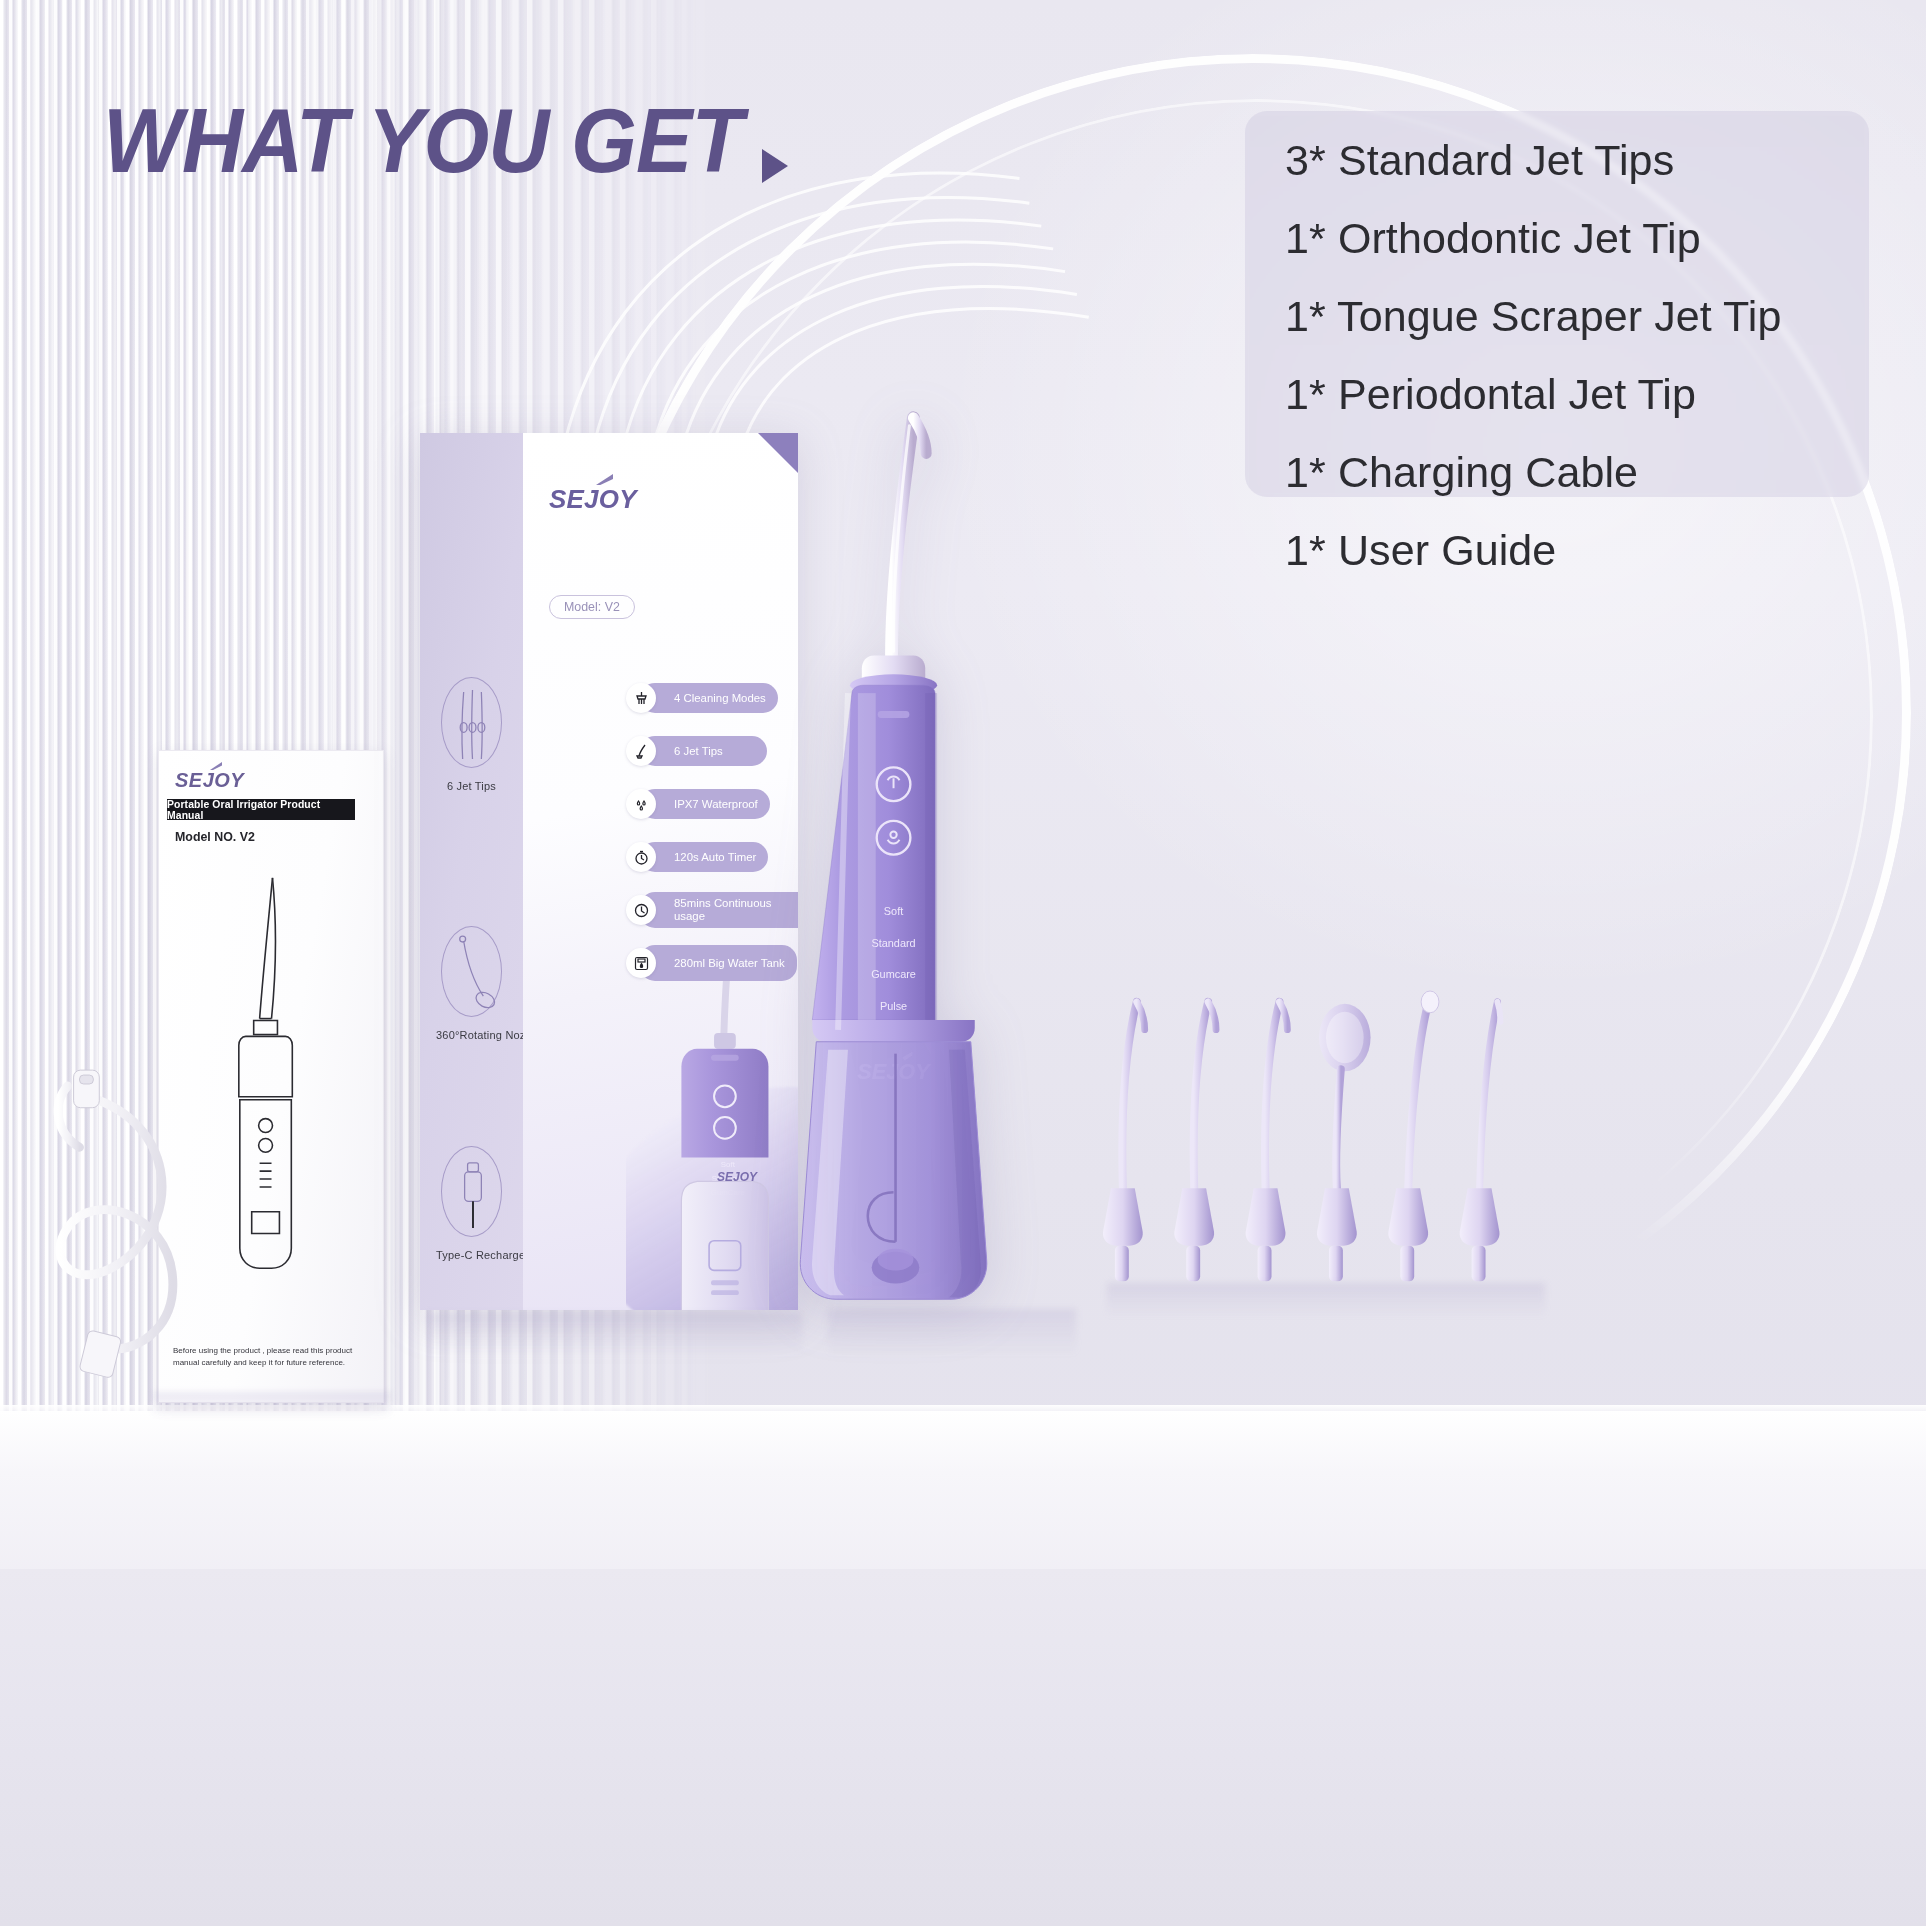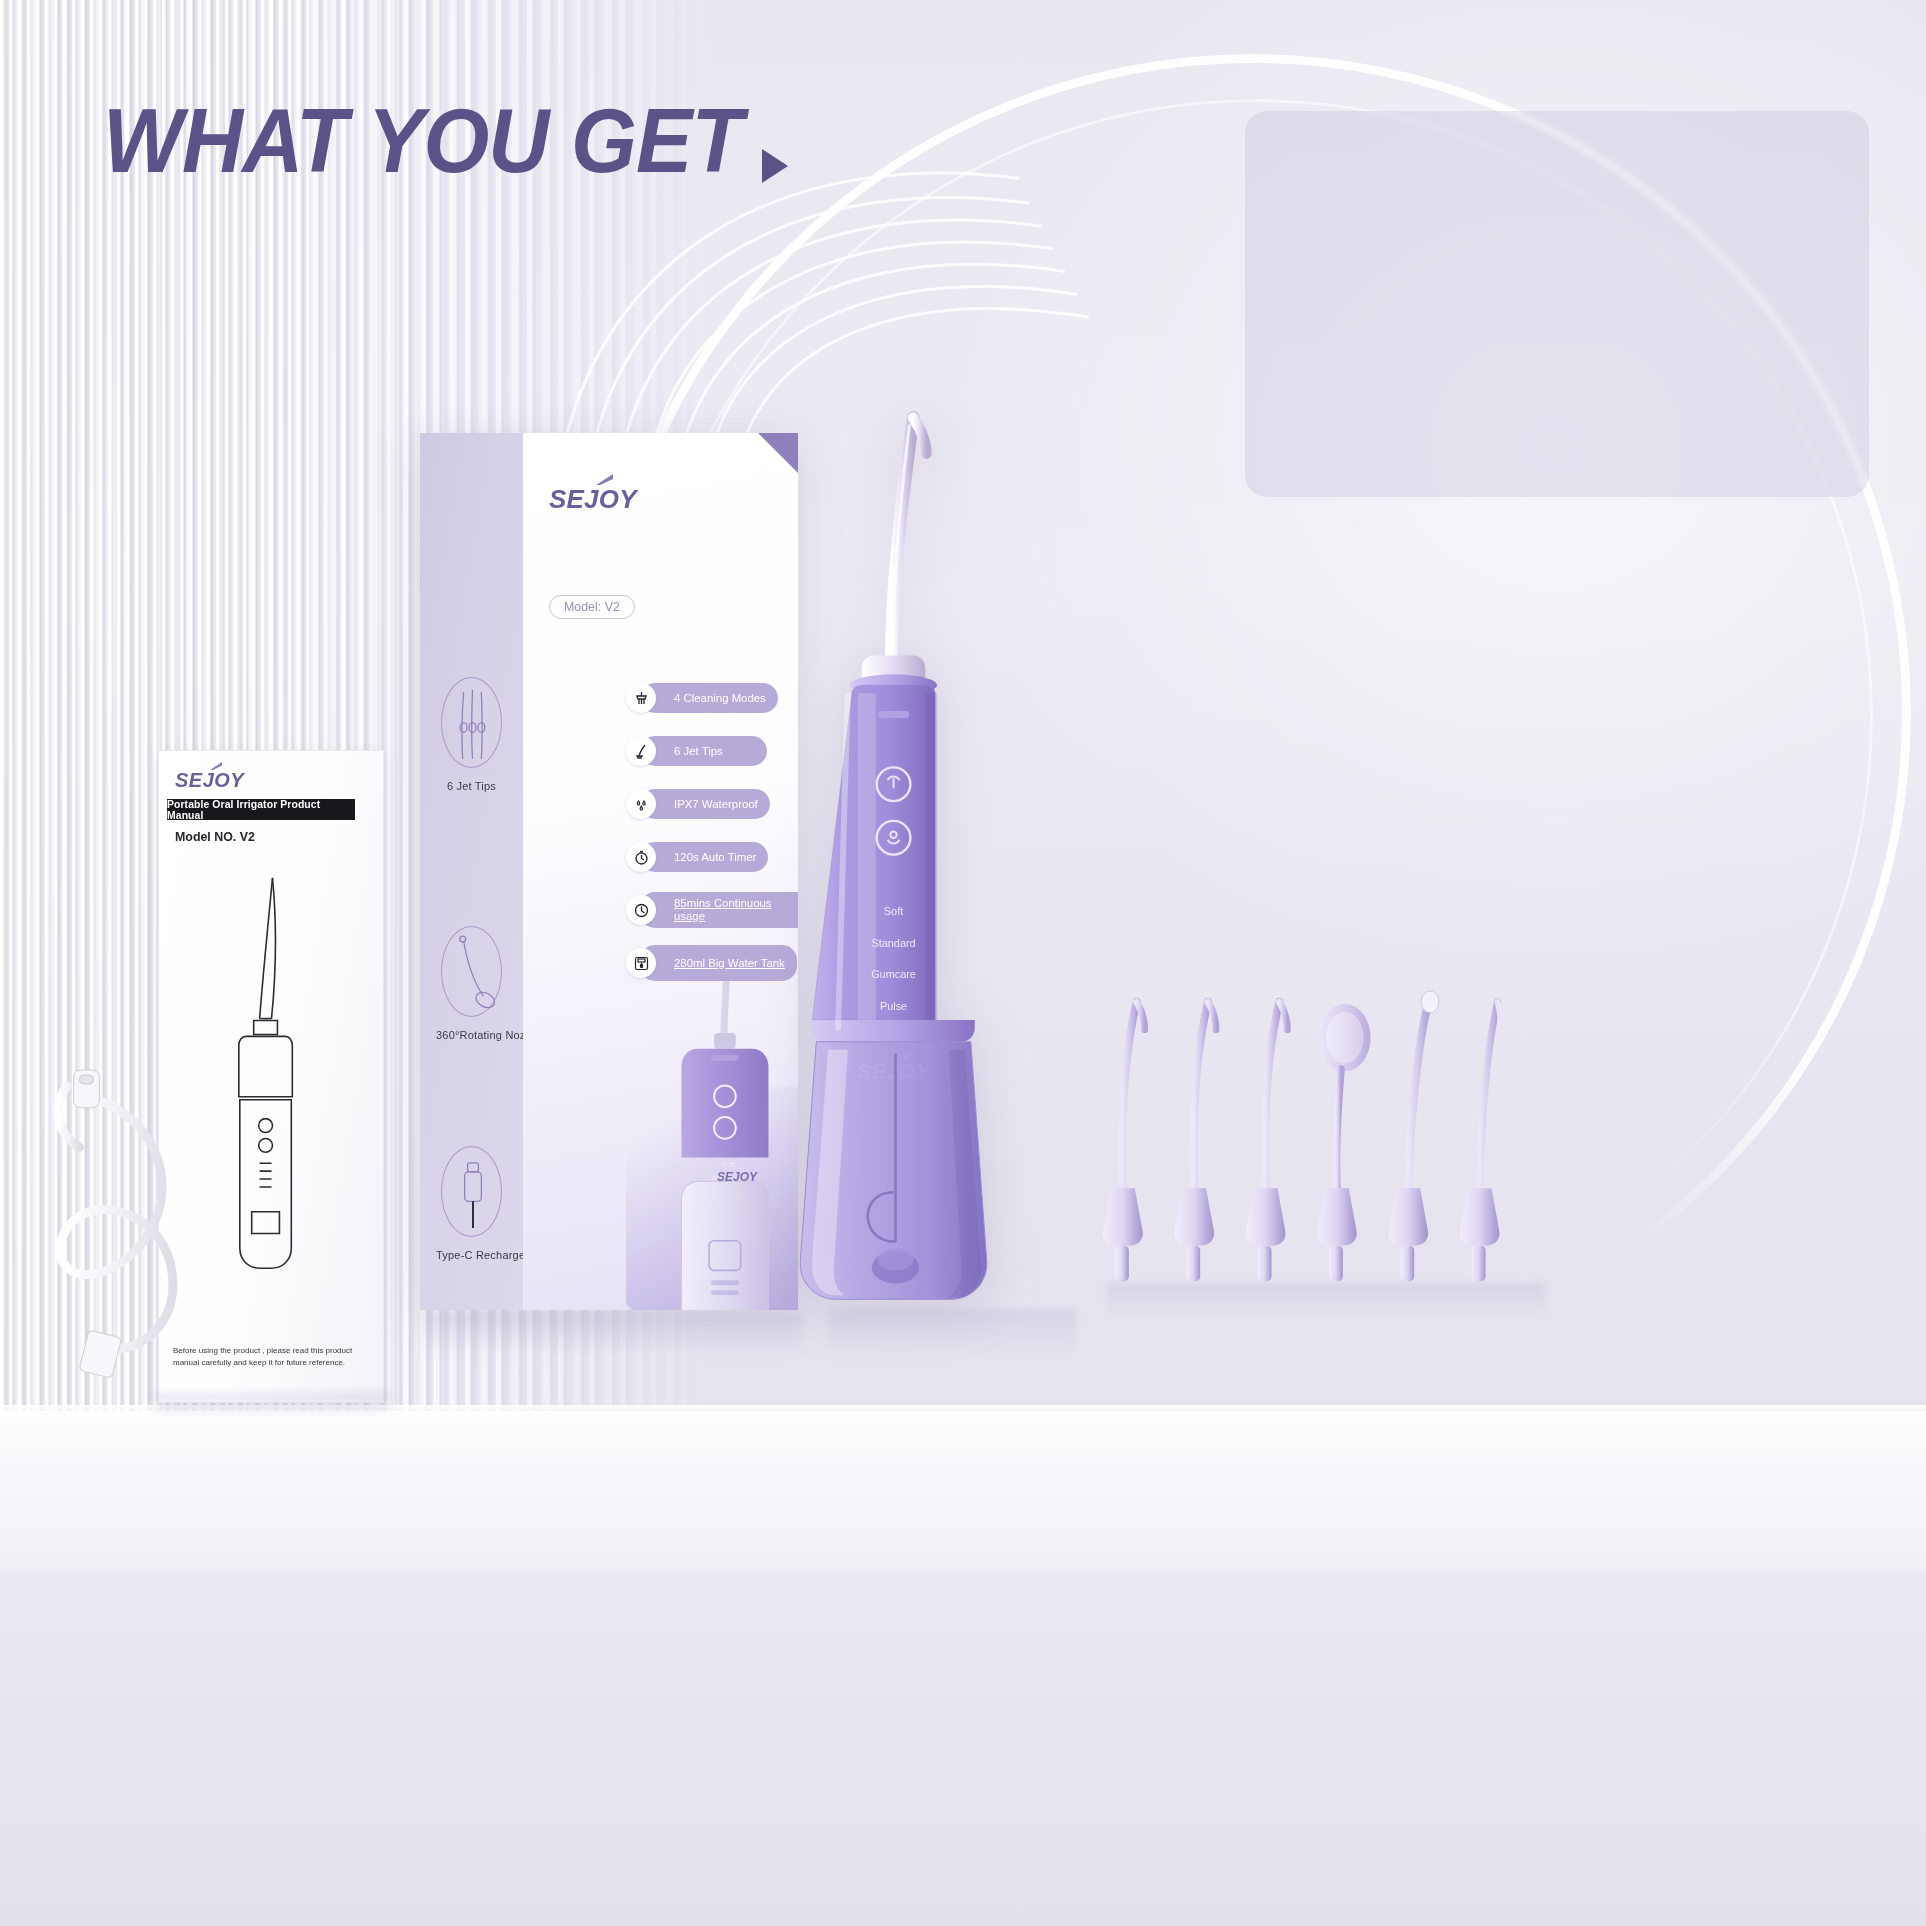--- a/index.html
+++ b/index.html
@@ -225,21 +225,21 @@
     position: absolute; left: 14px; top: 0;
     height: 30px; min-width: 127px;
     background: #b6abd8;
     border-radius: 15px;
     display: flex; align-items: center;
     padding-left: 34px; padding-right: 12px;
     color: #ffffff;
     font-size: 11.4px;
     line-height: 1.1;
   }
-  .badge-pill.two-line { height: 36px; top: -3px; text-decoration: underline; }
+  .badge-pill.two-line { height: 36px; top: -3px; }
   .badge-ico {
     position: absolute; left: 0; top: 0;
     width: 30px; height: 30px; border-radius: 50%;
     background: #ffffff;
     box-shadow: 0 1px 3px rgba(120,112,150,.22);
     display: flex; align-items: center; justify-content: center;
     z-index: 2;
   }
   
   .side-feat {
@@ -299,20 +299,28 @@
   <div class="arc2"></div>
 
   <div class="shelf-edge"></div>
   <div class="shelf"></div>
   <div class="shelf-front"></div>
 
   <div class="headline">WHAT YOU GET</div>
   <div class="headline-arrow"></div>
 
   <div class="list-panel"></div>
+  <div class="list-items">
+    <div class="list-item">3* Standard Jet Tips</div>
+    <div class="list-item">1* Orthodontic Jet Tip</div>
+    <div class="list-item">1* Tongue Scraper Jet Tip</div>
+    <div class="list-item">1* Periodontal Jet Tip</div>
+    <div class="list-item">1* Charging Cable</div>
+    <div class="list-item">1* User Guide</div>
+  </div>
 
   <svg style="position:absolute;left:554px;top:119px;" width="614" height="337" viewBox="0 0 620 340">
     <g fill="none" stroke="#ffffff" stroke-width="3" opacity=".85">
       <path d="M10 330 C 60 120, 250 30, 470 60"></path>
       <path d="M40 330 C 85 140, 265 55, 480 85"></path>
       <path d="M70 330 C 112 158, 280 78, 492 108"></path>
       <path d="M100 330 C 140 176, 296 100, 504 131"></path>
       <path d="M130 330 C 168 194, 312 122, 516 154"></path>
       <path d="M160 330 C 196 212, 328 145, 528 177"></path>
       <path d="M190 330 C 224 228, 344 168, 540 200"></path>

